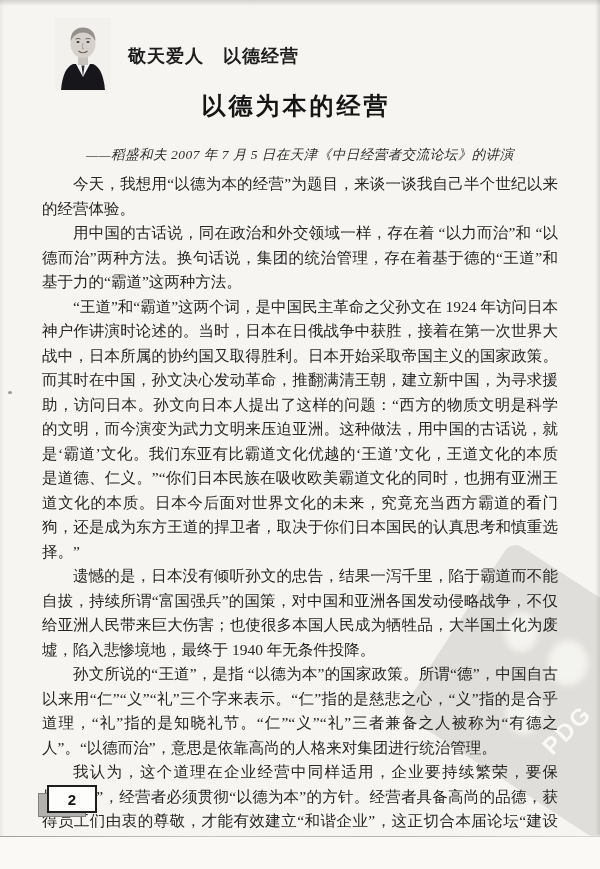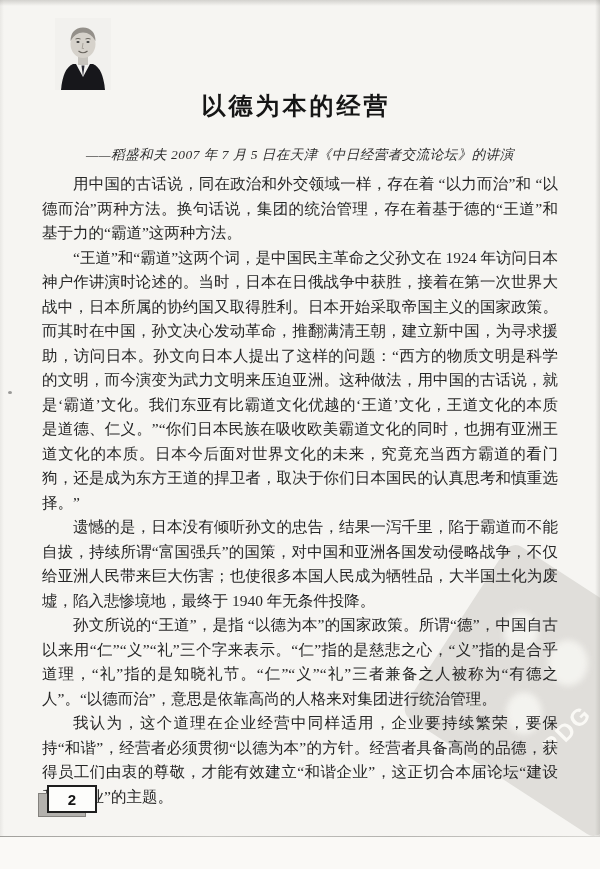--- a/index.html
+++ b/index.html
@@ -117,25 +117,27 @@
       <ellipse cx="28" cy="26" rx="12.5" ry="14" fill="#d6d2cb"></ellipse>
       <path d="M15.5 23 Q15.8 10 28 9.5 Q40.2 10 40.5 23 Q36 14.5 28 14.5 Q20 14.5 15.5 23 Z" fill="#94908a"></path>
       <path d="M20.5 21 Q23 19.8 25.5 21" stroke="#6e6a63" stroke-width="1" fill="none"></path>
       <path d="M30.5 21 Q33 19.8 35.5 21" stroke="#6e6a63" stroke-width="1" fill="none"></path>
       <ellipse cx="23" cy="24" rx="1.6" ry="1" fill="#3a3a3a"></ellipse>
       <ellipse cx="33" cy="24" rx="1.6" ry="1" fill="#3a3a3a"></ellipse>
       <path d="M28 25 L27.2 30.5 L28.9 30.5" stroke="#a8a39b" stroke-width="1" fill="none"></path>
       <path d="M23.5 33 Q28 36.5 32.5 33" stroke="#69655e" stroke-width="1.2" fill="none"></path>
     </svg>
   </div>
+  <div class="motto">敬天爱人　以德经营</div>
 
   <h1 class="title" style="margin:0;">以德为本的经营</h1>
   <div class="subtitle">——稻盛和夫 2007 年 7 月 5 日在天津《中日经营者交流论坛》的讲演</div>
 
   <div class="article-body">
+    <p>今天，我想用“以德为本的经营”为题目，来谈一谈我自己半个世纪以来的经营体验。</p>
     <p>用中国的古话说，同在政治和外交领域一样，存在着 “以力而治”和 “以德而治”两种方法。换句话说，集团的统治管理，存在着基于德的“王道”和基于力的“霸道”这两种方法。</p>
     <p>“王道”和“霸道”这两个词，是中国民主革命之父孙文在 1924 年访问日本神户作讲演时论述的。当时，日本在日俄战争中获胜，接着在第一次世界大战中，日本所属的协约国又取得胜利。日本开始采取帝国主义的国家政策。而其时在中国，孙文决心发动革命，推翻满清王朝，建立新中国，为寻求援助，访问日本。孙文向日本人提出了这样的问题：“西方的物质文明是科学的文明，而今演变为武力文明来压迫亚洲。这种做法，用中国的古话说，就是‘霸道’文化。我们东亚有比霸道文化优越的‘王道’文化，王道文化的本质是道德、仁义。”“你们日本民族在吸收欧美霸道文化的同时，也拥有亚洲王道文化的本质。日本今后面对世界文化的未来，究竟充当西方霸道的看门狗，还是成为东方王道的捍卫者，取决于你们日本国民的认真思考和慎重选择。”</p>
     <p>遗憾的是，日本没有倾听孙文的忠告，结果一泻千里，陷于霸道而不能自拔，持续所谓“富国强兵”的国策，对中国和亚洲各国发动侵略战争，不仅给亚洲人民带来巨大伤害；也使很多本国人民成为牺牲品，大半国土化为废墟，陷入悲惨境地，最终于 1940 年无条件投降。</p>
     <p>孙文所说的“王道”，是指 “以德为本”的国家政策。所谓“德”，中国自古以来用“仁”“义”“礼”三个字来表示。“仁”指的是慈悲之心，“义”指的是合乎道理，“礼”指的是知晓礼节。“仁”“义”“礼”三者兼备之人被称为“有德之人”。“以德而治”，意思是依靠高尚的人格来对集团进行统治管理。</p>
     <p>我认为，这个道理在企业经营中同样适用，企业要持续繁荣，要保持“和谐”，经营者必须贯彻“以德为本”的方针。经营者具备高尚的品德，获得员工们由衷的尊敬，才能有效建立“和谐企业”，这正切合本届论坛“建设和谐企业”的主题。</p>
   </div>
 
   <div class="speckle"></div>
 
   <div class="pagenum">

